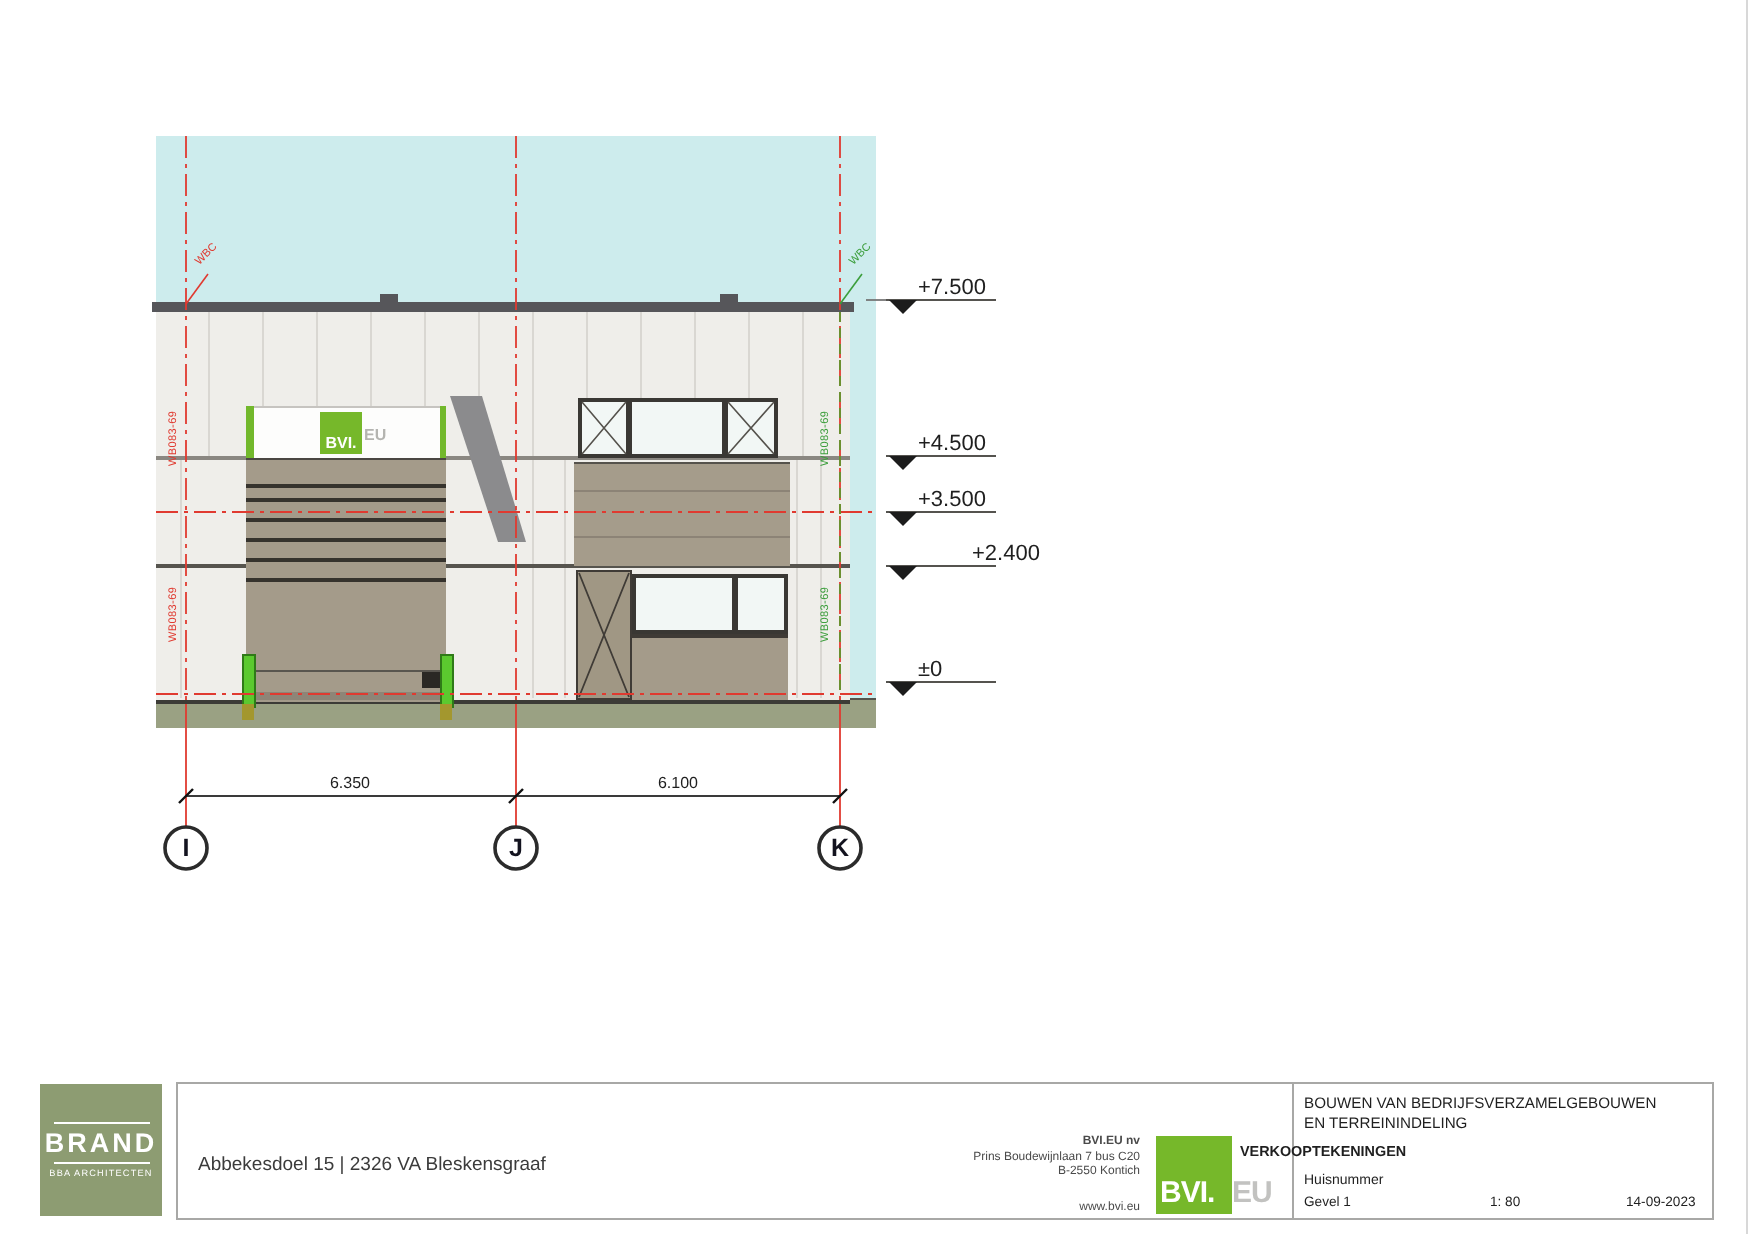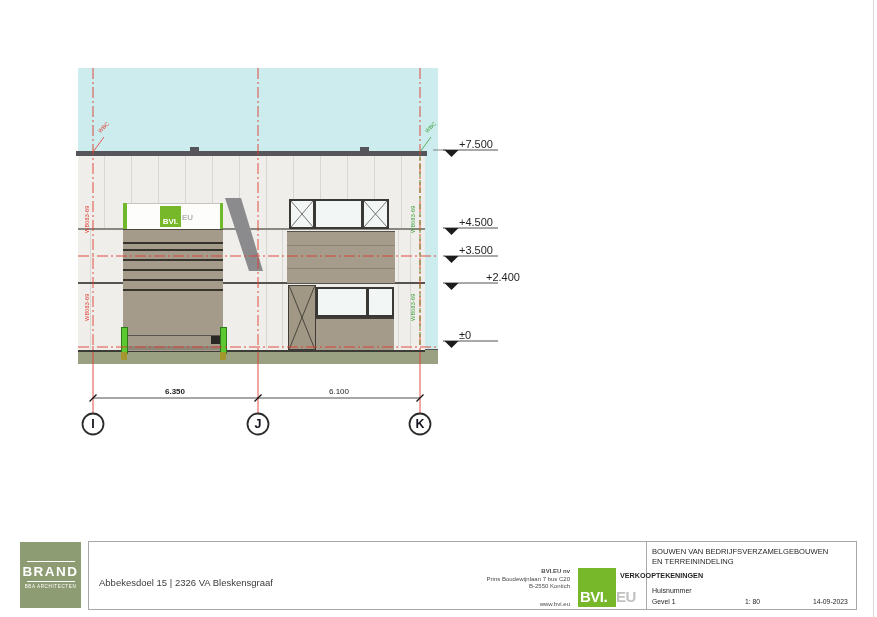--- a/index.html
+++ b/index.html
@@ -146,21 +146,21 @@
   <div class="lvl" style="left:486px;top:271px;">+2.400</div>
   <div class="lvl" style="left:459px;top:329px;">±0</div>
 
   <div class="lbl" style="left:101px;top:128px;font-size:5.5px;color:#e03a30;transform:rotate(-45deg);transform-origin:left bottom;">WBC</div>
   <div class="lbl" style="left:428px;top:128px;font-size:5.5px;color:#3c9e3c;transform:rotate(-45deg);transform-origin:left bottom;">WBC</div>
   <div class="vtag" style="left:84px;top:197px;height:36px;color:#e03a30;">WB083-69</div>
   <div class="vtag" style="left:84px;top:285px;height:36px;color:#e03a30;">WB083-69</div>
   <div class="vtag" style="left:410px;top:197px;height:36px;color:#3c9e3c;">WB083-69</div>
   <div class="vtag" style="left:410px;top:285px;height:36px;color:#3c9e3c;">WB083-69</div>
 
-  <div class="dim" style="left:153px;top:387px;font-weight:bold;">6.350</div>
+  <div class="dim" style="left:153px;top:387px;">6.350</div>
   <div class="dim" style="left:317px;top:387px;">6.100</div>
 
   <div class="bubble-letter" style="left:82px;top:417px;">I</div>
   <div class="bubble-letter" style="left:247px;top:417px;">J</div>
   <div class="bubble-letter" style="left:409px;top:417px;">K</div>
 
   <div class="abs" style="left:20px;top:542px;width:61px;height:66px;background:#8d9c72;display:flex;flex-direction:column;align-items:center;justify-content:center;">
     <div style="width:48px;height:1px;background:#ffffff;margin-bottom:2px;"></div>
     <div style="color:#ffffff;font-weight:bold;font-size:13.5px;letter-spacing:1.5px;line-height:15px;">BRAND</div>
     <div style="width:48px;height:1px;background:#ffffff;margin-top:2px;margin-bottom:2px;"></div>

